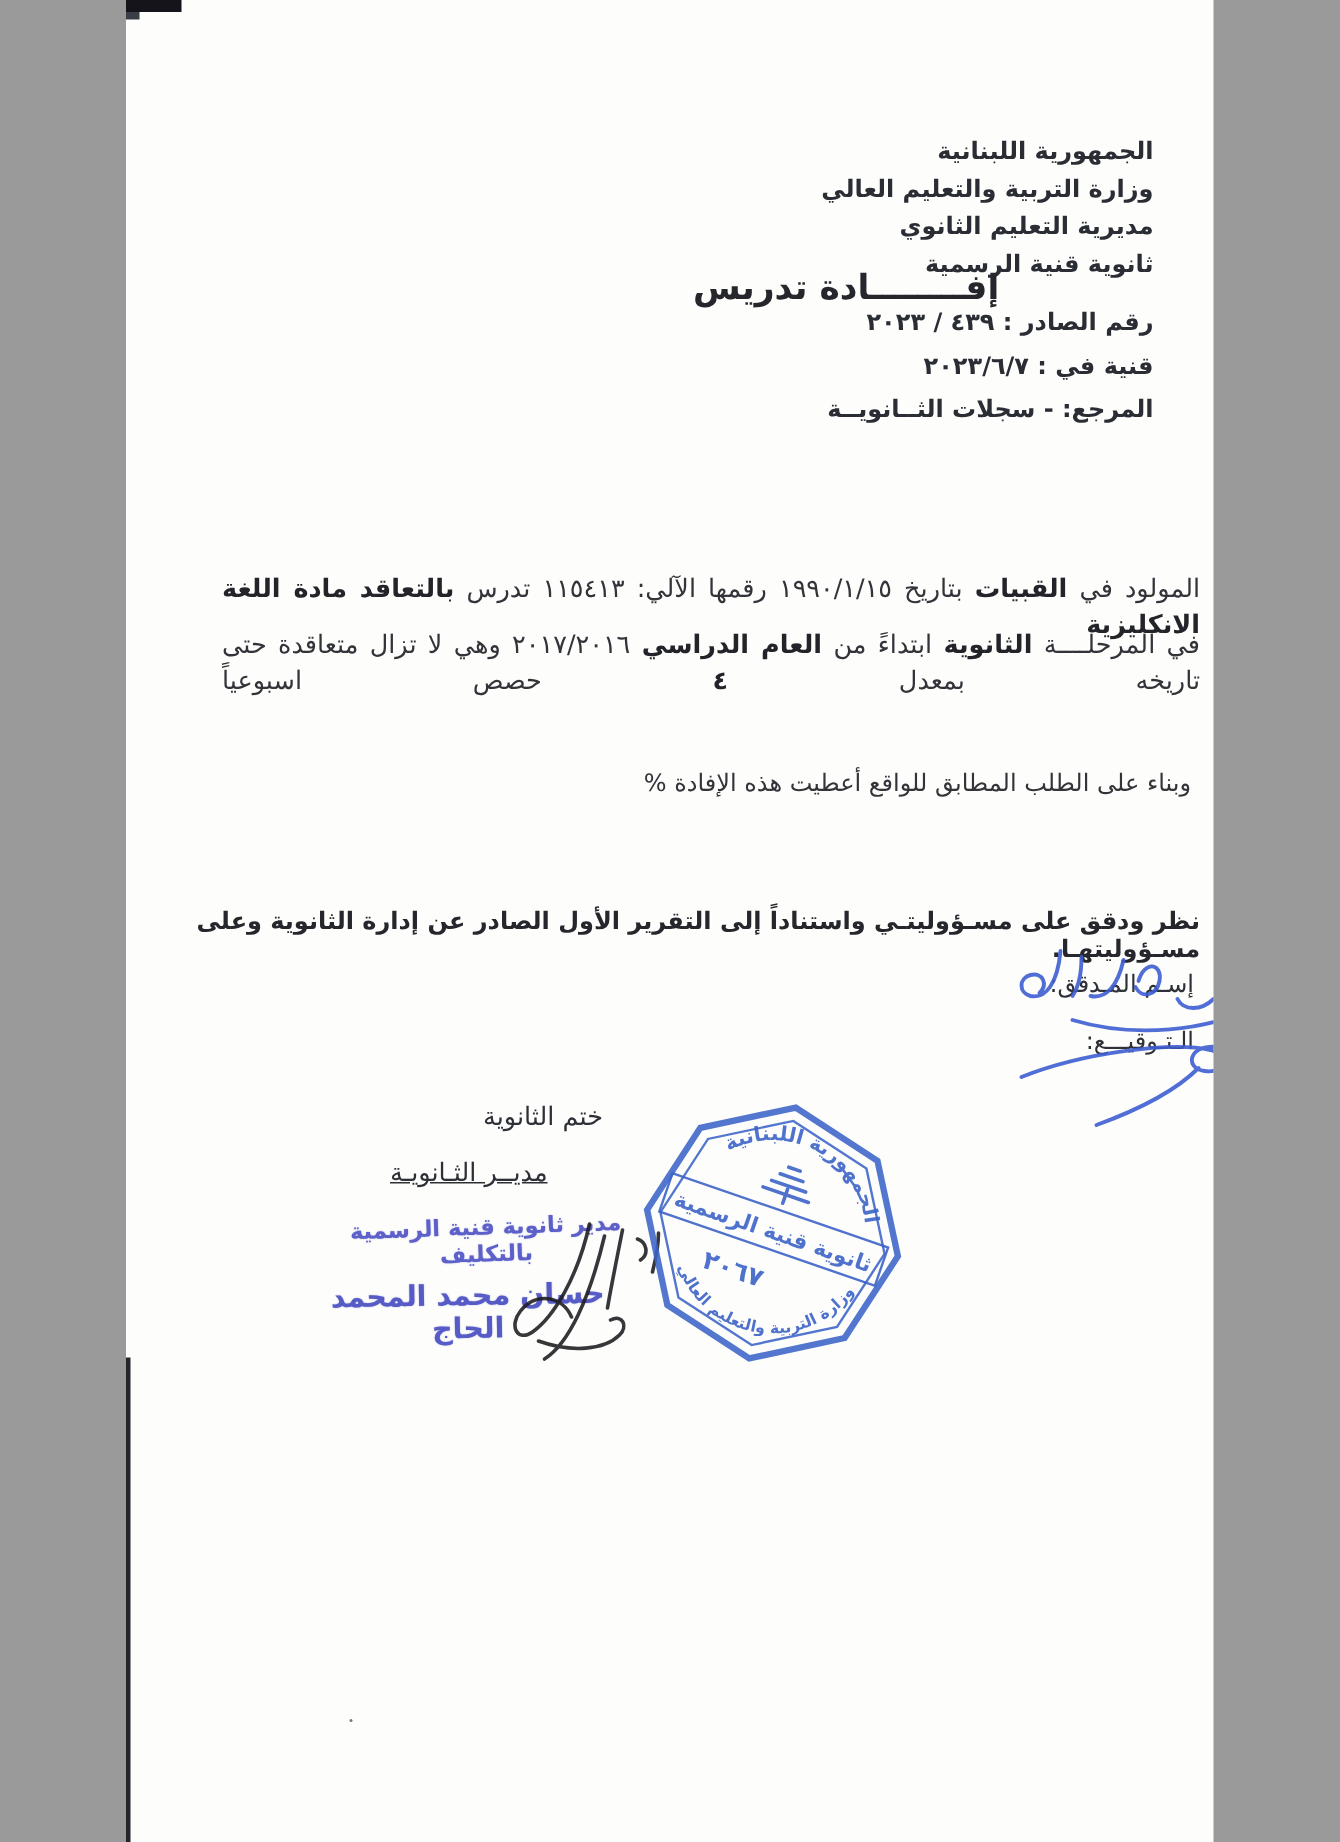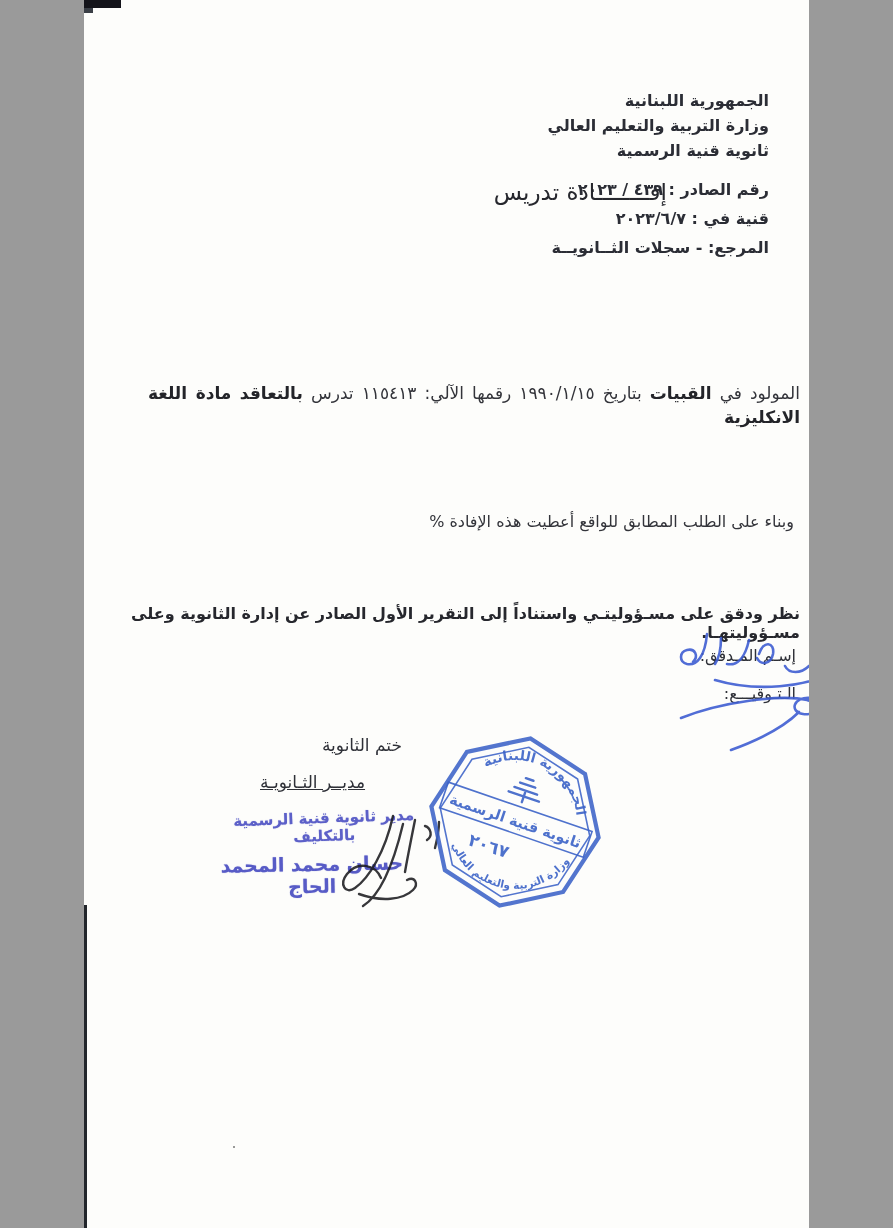--- a/index.html
+++ b/index.html
@@ -18,21 +18,21 @@
   .artifact-corner{left:0;top:0;width:37px;height:8px;background:#14141a;}
   .artifact-corner2{left:0;top:8px;width:9px;height:5px;background:#3a3f46;}
   .artifact-edge{left:0;top:905px;width:3px;height:323px;background:#22262b;}
   .artifact-dot1{left:855px;top:3px;width:3px;height:3px;background:#555;border-radius:50%;}
   .artifact-dot2{left:149px;top:1146px;width:2px;height:2px;background:#777;border-radius:50%;}
   
   .letterhead{right:40px;top:88px;text-align:right;font-size:16px;font-weight:bold;line-height:25px;color:#2b2d35;}
   .letterhead .lh-gap{margin-top:14px;}
   .letterhead .lh-row{margin-top:4px;}
   
-  .doc-title{left:378px;top:164px;width:205px;text-align:right;font-size:23px;font-weight:normal;color:#26272d;}
+  .doc-title{left:378px;top:164px;width:205px;text-align:left;font-size:23px;font-weight:bold;color:#26272d;}
   
   .body-line{
     left:64px;right:9px;
     font-size:17px;line-height:24px;
     text-align:justify;text-align-last:justify;
     color:#33343a;white-space:normal;
   }
   .body-line .b{font-weight:bold;color:#232429;}
   .bl1{top:343px;} .bl2{top:381px;} .bl3{top:418px;}
   
@@ -57,39 +57,50 @@
 
   <div class="abs artifact-corner"></div>
   <div class="abs artifact-corner2"></div>
   <div class="abs artifact-edge"></div>
   <div class="abs artifact-dot1"></div>
   <div class="abs artifact-dot2"></div>
 
   <header class="abs letterhead">
     <div>الجمهورية اللبنانية</div>
     <div>وزارة التربية والتعليم العالي</div>
+    <div>مديرية التعليم الثانوي</div>
     <div>ثانوية قنية الرسمية</div>
     <div class="lh-gap">رقم الصادر :   ٤٣٩ / ٢٠٢٣</div>
     <div class="lh-row">قنية في :   ٢٠٢٣/٦/٧</div>
     <div class="lh-row">المرجع: - سجلات الثــانويــة</div>
   </header>
 
   <h1 class="abs doc-title">إفــــــــادة تدريس</h1>
 
 
   <div class="abs body-line bl2">
     <span>المولود في</span>
     <span class="b">القبيات</span>
     <span>بتاريخ</span>
     <span>١٩٩٠/١/١٥</span>
     <span>رقمها الآلي: ١١٥٤١٣</span>
     <span>تدرس</span>
     <span class="b">بالتعاقد مادة اللغة الانكليزية</span>
   </div>
 
+  <div class="abs body-line bl3">
+    <span>في المرحلــــة</span>
+    <span class="b">الثانوية</span>
+    <span>ابتداءً من</span>
+    <span class="b">العام الدراسي</span>
+    <span>٢٠١٧/٢٠١٦</span>
+    <span>وهي لا تزال متعاقدة حتى تاريخه بمعدل</span>
+    <span class="b">٤</span>
+    <span>حصص اسبوعياً</span>
+  </div>
 
   <div class="abs request-line">وبناء على الطلب المطابق للواقع أعطيت هذه الإفادة %</div>
 
   <div class="abs audit-line">نظر ودقق على مسـؤوليتـي واستناداً إلى التقرير الأول الصادر عن إدارة الثانوية وعلى مسـؤوليتهـا.</div>
 
   <div class="abs auditor-label">إسـم المـدقق:</div>
   <div class="abs sign-label">الـتـوقيـــع:</div>
 
   <svg class="abs" style="left:553px;top:616px;" width="255" height="140" viewBox="0 0 255 140">
     <g fill="none" stroke="#3f5ed2" stroke-width="2.6" stroke-linecap="round" opacity="0.9">

